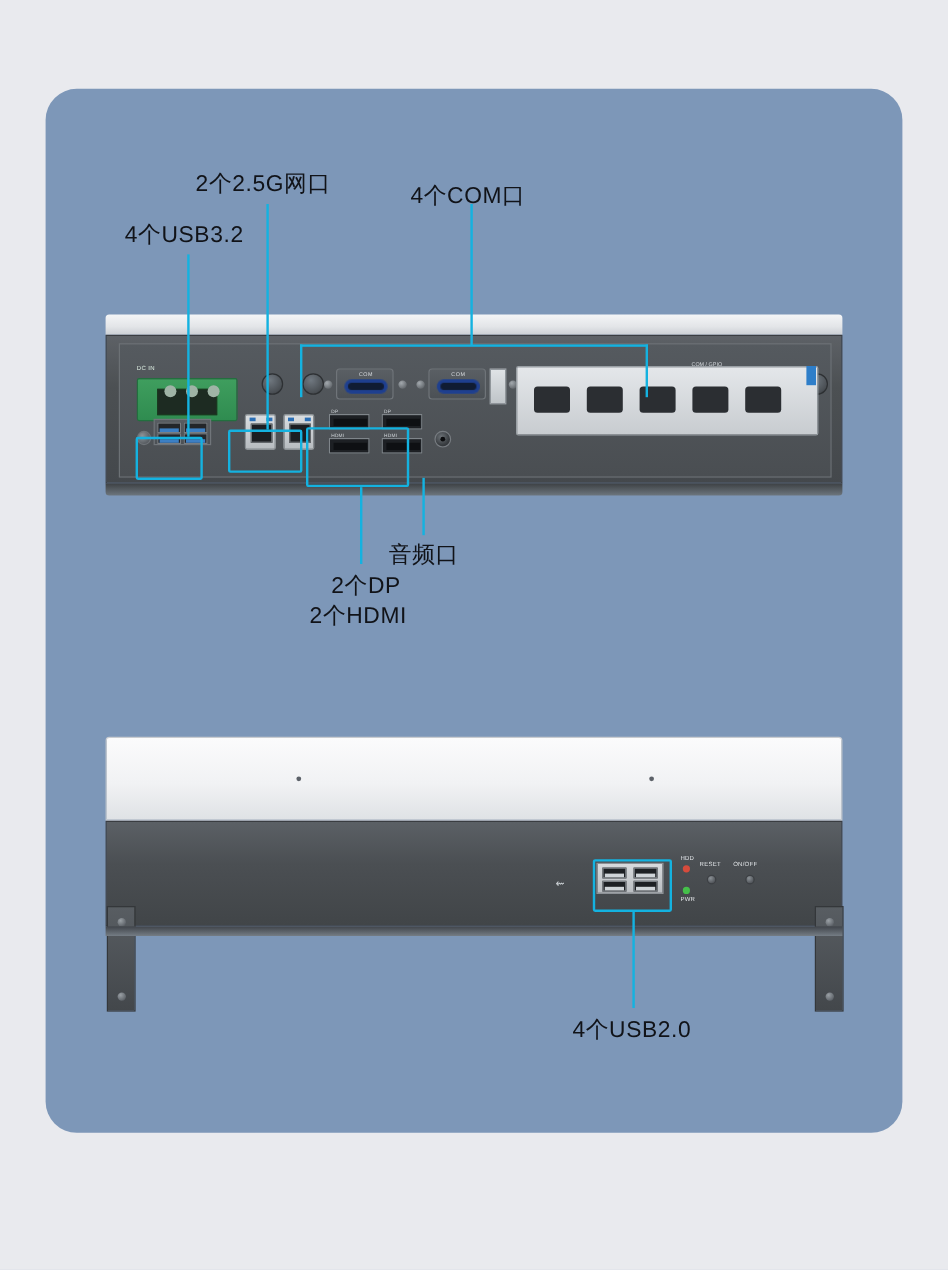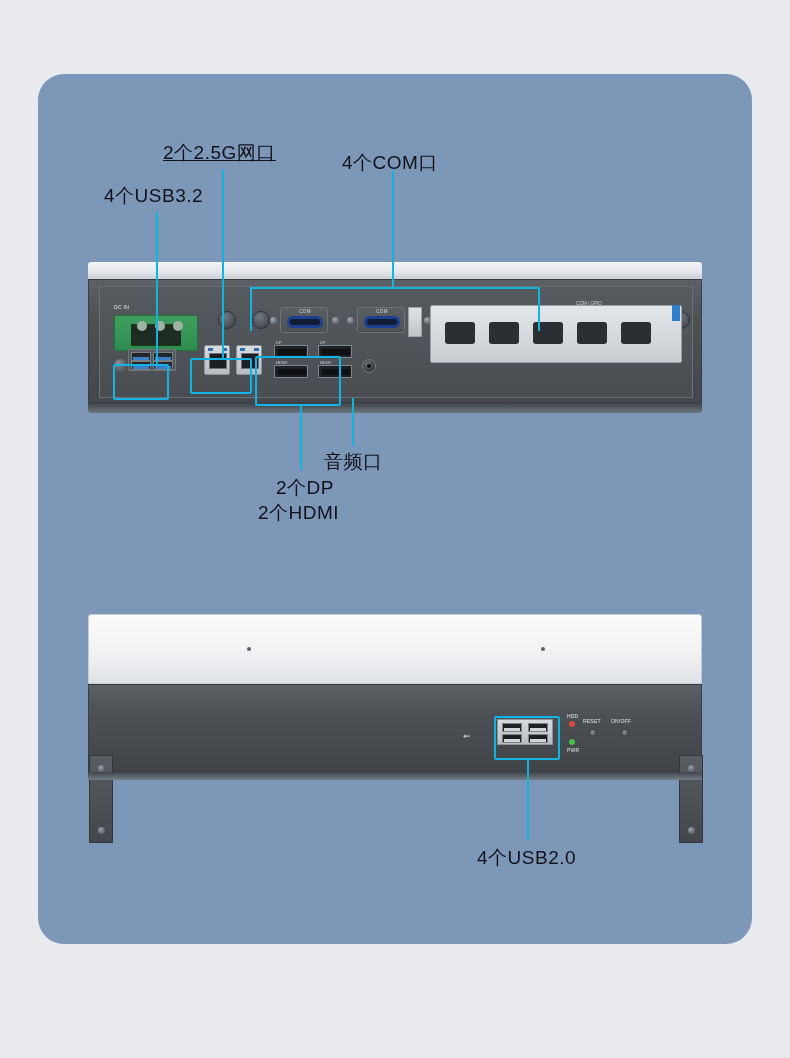--- a/index.html
+++ b/index.html
@@ -594,19 +594,19 @@
 
   <div class="leader v" style="left:392px; top:170px; height:118px;"></div>
 
   <div class="leader v" style="left:352px; top:398px; height:48px;"></div>
 
   <div class="leader v" style="left:300px; top:406px; height:64px;"></div>
 
   <div class="leader v" style="left:527px; top:760px; height:80px;"></div>
 
   <div class="callout" style="left:104px; top:183px;">4个USB3.2</div>
-  <div class="callout" style="left:163px; top:140px;text-decoration:underline;">2个2.5G网口</div>
+  <div class="callout" style="left:163px; top:140px;">2个2.5G网口</div>
   <div class="callout" style="left:342px; top:150px;">4个COM口</div>
   <div class="callout" style="left:324px; top:449px;">音频口</div>
   <div class="callout" style="left:276px; top:475px;">2个DP</div>
   <div class="callout" style="left:258px; top:500px;">2个HDMI</div>
   <div class="callout" style="left:477px; top:845px;">4个USB2.0</div>
 </div>
 
 </body></html>

